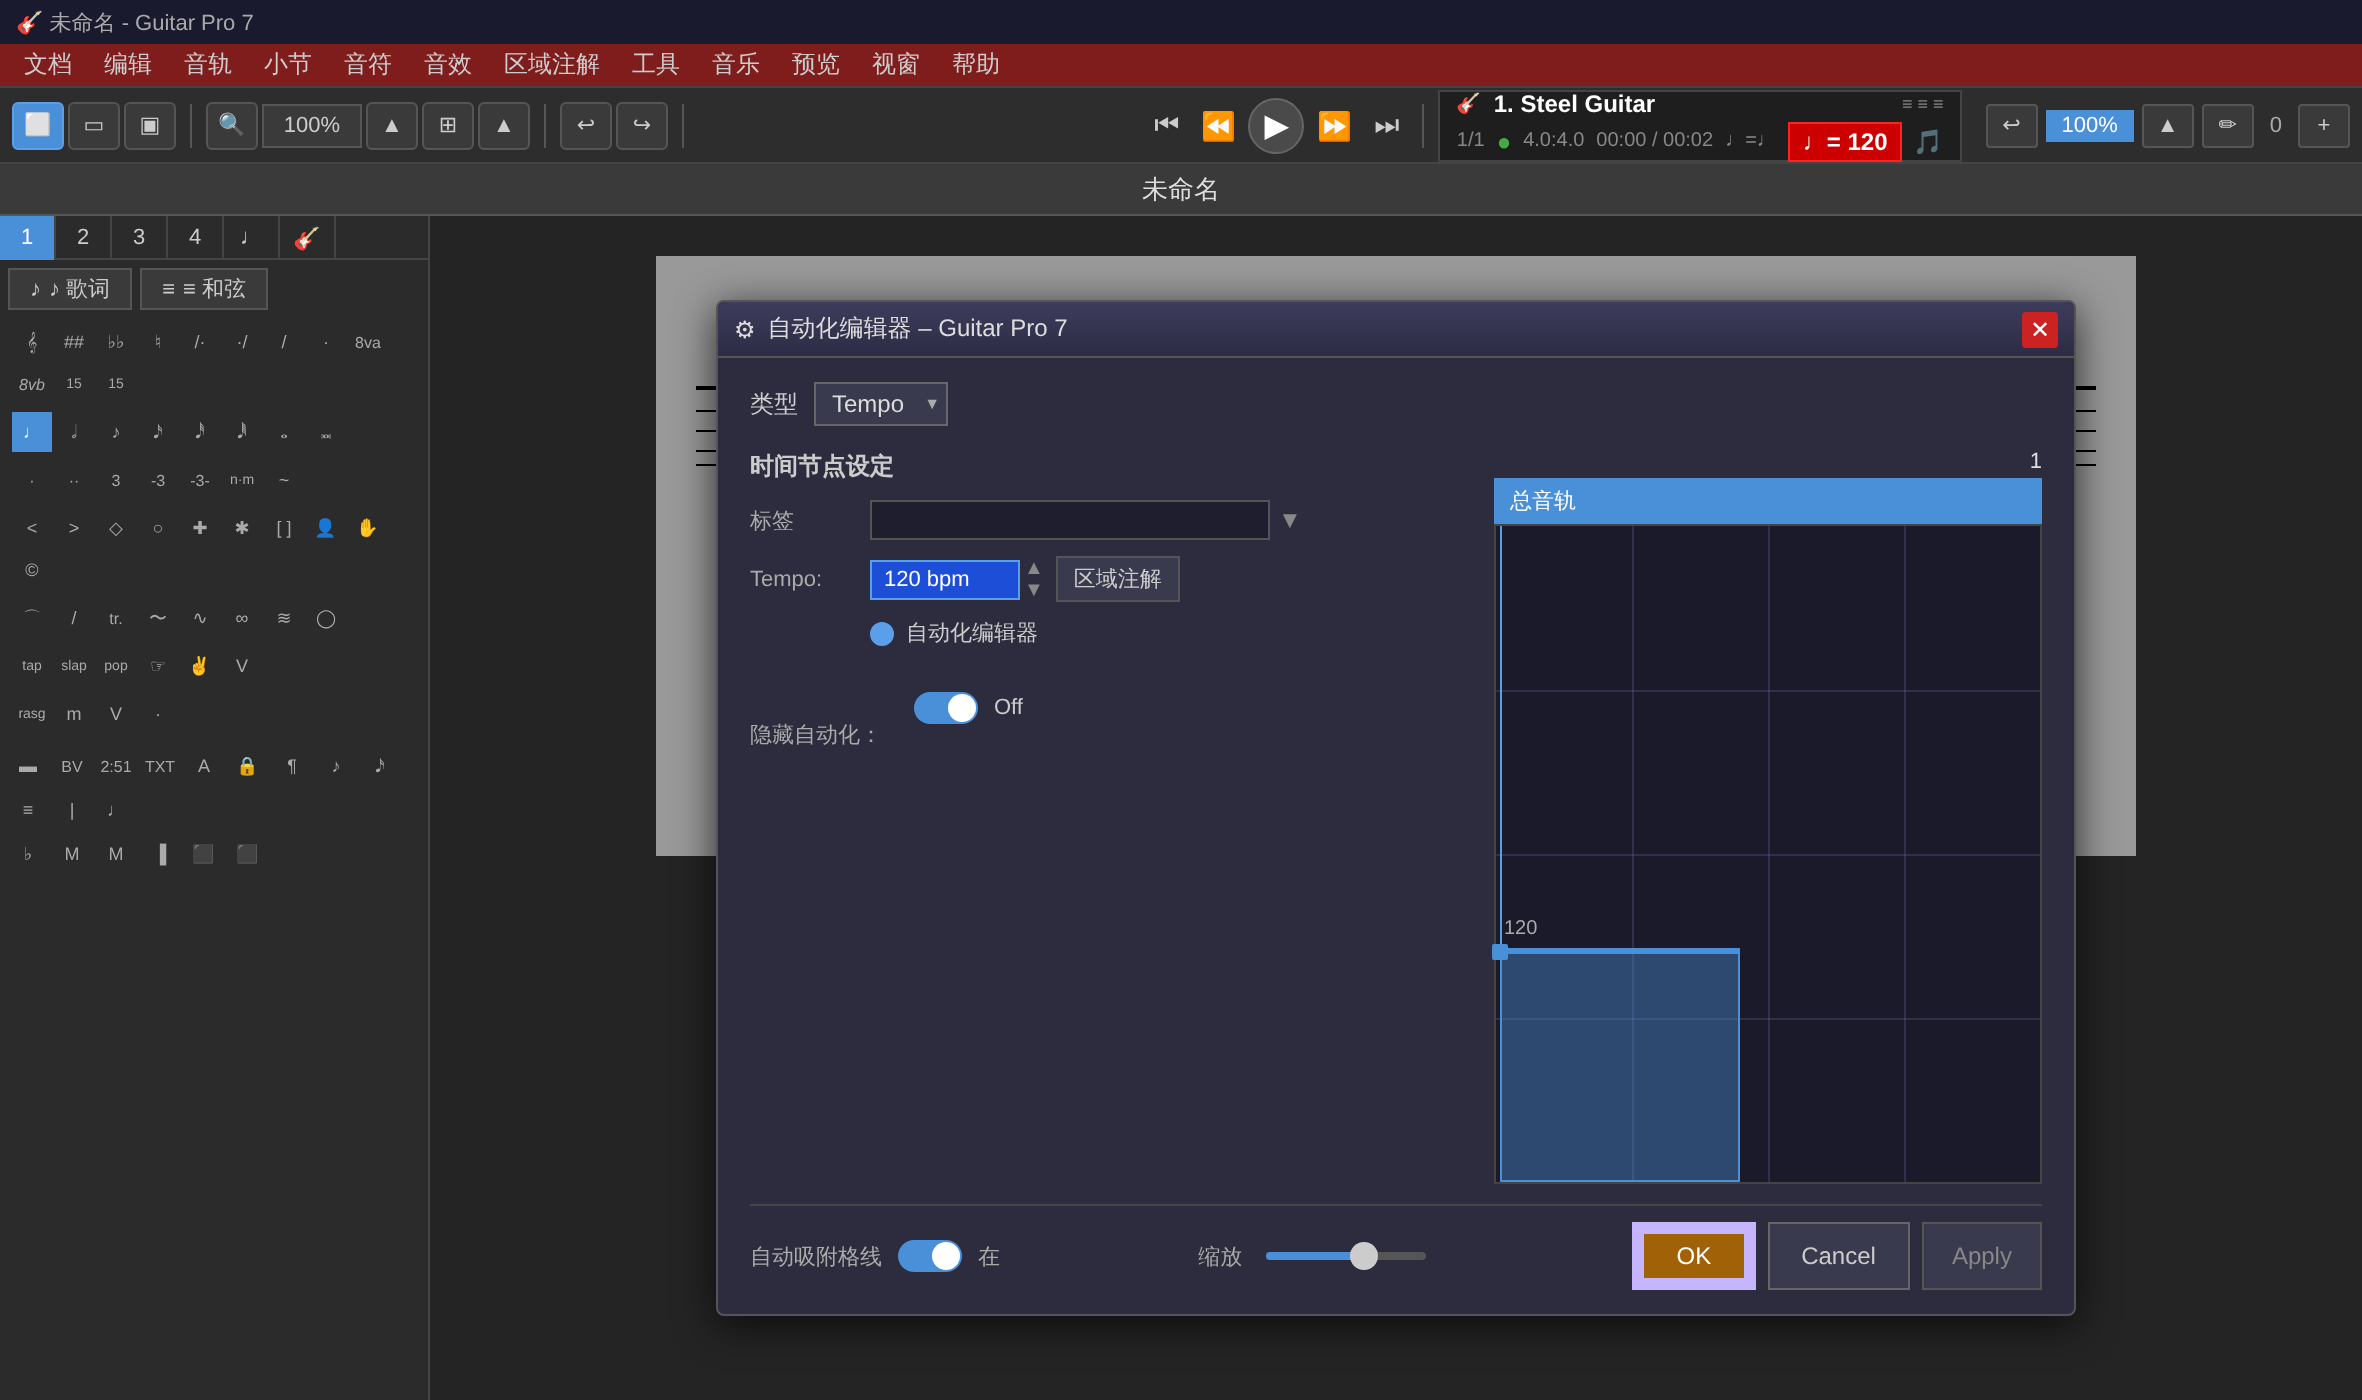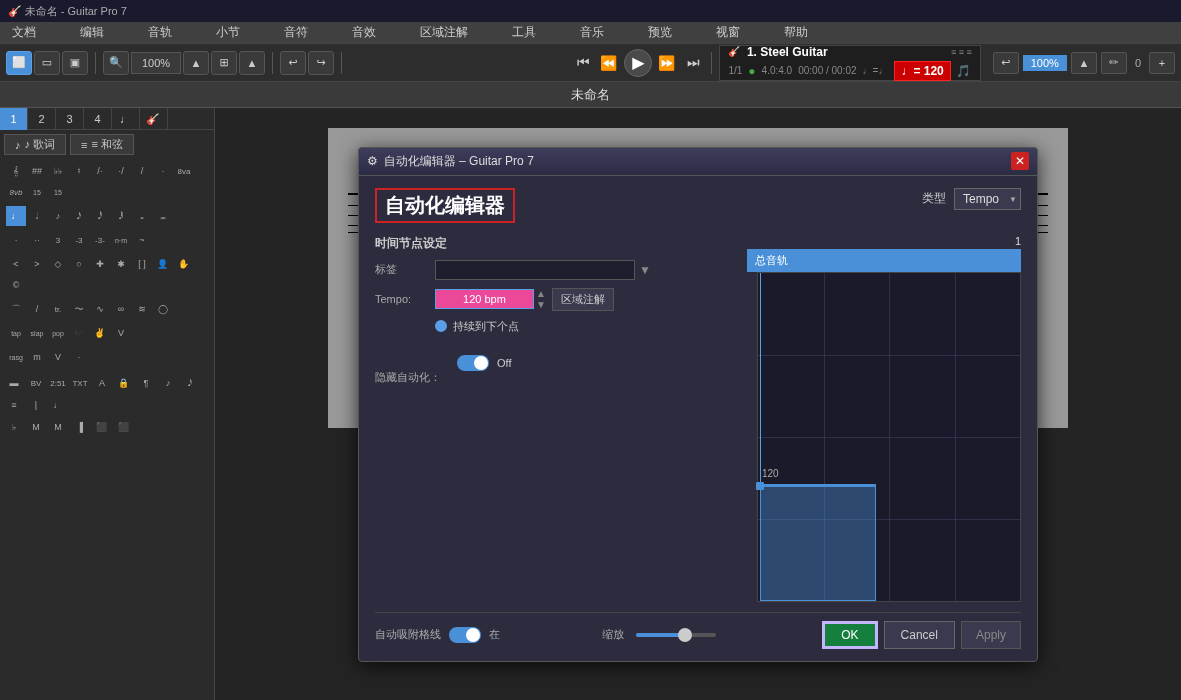--- a/index.html
+++ b/index.html
@@ -2,21 +2,21 @@
 <html><head>
   <meta charset="utf-8">
   <style>
     * { box-sizing: border-box; margin: 0; padding: 0; }
     body { width: 1181px; height: 700px; overflow: hidden; background: #2b2b2b; font-family: 'Microsoft YaHei', 'SimHei', sans-serif; font-size: 12px; color: #ccc; }
 
     
     .title-bar { height: 22px; background: #1a1a2e; display: flex; align-items: center; padding: 0 8px; color: #aaa; font-size: 11px; }
 
     
-    .menu-bar { height: 22px; background: #404040; display: flex; align-items: center; padding: 6px 4px; border-bottom: 1px solid #444; gap: 28px; }
+    .menu-bar { height: 22px; background: #7f1d1d; display: flex; align-items: center; padding: 6px 4px; border-bottom: 1px solid #444; }
     .menu-item { padding: 2px 8px; color: #ccc; cursor: pointer; font-size: 12px; }
 
     
     .toolbar { height: 38px; background: #2d2d2d; display: flex; align-items: center; padding: 0 6px; gap: 4px; border-bottom: 1px solid #444; }
     .toolbar-btn { width: 26px; height: 24px; background: #3a3a3a; border: 1px solid #555; border-radius: 3px; display: flex; align-items: center; justify-content: center; cursor: pointer; color: #ccc; font-size: 11px; }
     .toolbar-btn.active { background: #4a90d9; border-color: #5a9fe8; }
     .toolbar-separator { width: 1px; height: 22px; background: #555; margin: 0 3px; }
     .toolbar-group { display: flex; align-items: center; gap: 2px; }
     .zoom-input { width: 50px; height: 22px; background: #3a3a3a; border: 1px solid #555; color: #ccc; text-align: center; font-size: 11px; }
 
@@ -72,51 +72,51 @@
     .dialog-left { flex: 0 0 360px; }
     .dialog-right { flex: 1; }
 
     
     .section-title { color: #ccc; font-size: 12px; margin-bottom: 8px; font-weight: bold; }
     .form-row { display: flex; align-items: center; margin-bottom: 8px; }
     .form-label { color: #aaa; font-size: 11px; width: 60px; flex-shrink: 0; }
     .form-input { background: #1e1e2e; border: 1px solid #555; color: #ddd; padding: 3px 6px; font-size: 11px; width: 80px; }
     .form-input-wide { width: 200px; }
     .unit-select { background: #3a3a4e; border: 1px solid #555; color: #ddd; padding: 3px 6px; font-size: 11px; width: 140px; }
-    .tempo-input-box { background: #ec4899; border: 1px solid #5aa0e8; color: #fff; padding: 3px 6px; font-size: 11px; width: 99px; text-align: center; }
+    .tempo-input-box { background: #1d4ed8; border: 1px solid #5aa0e8; color: #fff; padding: 3px 6px; font-size: 11px; width: 75px; }
     .pizicato-btn { background: #3a3a4e; border: 1px solid #555; color: #ccc; padding: 3px 8px; font-size: 11px; cursor: pointer; margin-left: 6px; }
     .radio-group { display: flex; flex-direction: column; gap: 4px; margin-left: 60px; }
     .radio-item { display: flex; align-items: center; gap: 6px; color: #ccc; font-size: 11px; }
     .radio-dot { width: 12px; height: 12px; border-radius: 50%; border: 2px solid #5a9fe8; background: #5a9fe8; display: flex; align-items: center; justify-content: center; }
     .radio-dot-empty { width: 12px; height: 12px; border-radius: 50%; border: 2px solid #666; background: transparent; }
     .hidden-row { display: flex; align-items: center; gap: 8px; margin-top: 8px; }
     .toggle-track { width: 32px; height: 16px; background: #4a90d9; border-radius: 8px; position: relative; cursor: pointer; }
     .toggle-knob { width: 14px; height: 14px; background: #fff; border-radius: 50%; position: absolute; right: 1px; top: 1px; }
     .off-label { color: #ccc; font-size: 11px; }
     .automation-track-label { background: #4a90d9; color: #fff; font-size: 11px; padding: 4px 8px; margin-bottom: 0; }
-    .automation-graph { background: #1a1a2a; height: 330px; position: relative; border: 1px solid #444; margin-left: 10px; }
+    .automation-graph { background: #1a1a2a; height: 330px; position: relative; border: 1px solid #444; }
     .graph-line-h { position: absolute; left: 0; right: 0; height: 1px; background: rgba(100,100,150,0.3); }
     .graph-line-v { position: absolute; top: 0; bottom: 0; width: 1px; background: rgba(100,100,150,0.3); }
     .graph-point { position: absolute; width: 8px; height: 8px; background: #4a90d9; border-radius: 1px; transform: translate(-50%, 50%); cursor: pointer; }
     .graph-label { position: absolute; color: #aaa; font-size: 10px; }
     .blue-region { position: absolute; background: rgba(74,144,217,0.4); border: 1px solid #4a90d9; }
 
     
     .dialog-bottom { margin-top: 10px; display: flex; align-items: center; justify-content: space-between; padding-top: 8px; border-top: 1px solid #444; }
     .snap-row { display: flex; align-items: center; gap: 8px; }
     .snap-label { color: #aaa; font-size: 11px; }
     .snap-toggle { width: 32px; height: 16px; background: #4a90d9; border-radius: 8px; position: relative; }
     .snap-knob { width: 14px; height: 14px; background: #fff; border-radius: 50%; position: absolute; right: 1px; top: 1px; }
     .in-label { color: #aaa; font-size: 11px; }
     .zoom-slider { width: 80px; height: 4px; background: #555; border-radius: 2px; position: relative; margin: 0 4px; }
     .zoom-slider-track { height: 100%; background: #4a90d9; border-radius: 2px; width: 60%; }
     .zoom-knob { width: 14px; height: 14px; background: #ccc; border-radius: 50%; position: absolute; right: 30%; top: -5px; }
     .zoom-controls { display: flex; align-items: center; gap: 8px; }
     .dialog-actions { display: flex; gap: 6px; }
-    .btn-ok { background: #15803d; border: 3px solid #c4b5fd; color: #fff; padding: 4px 16px; cursor: pointer; font-size: 12px; }
+    .btn-ok { background: #a16207; border: 6px solid #c4b5fd; color: #fff; padding: 4px 16px; cursor: pointer; font-size: 12px; }
     .btn-cancel { background: #3a3a4e; border: 1px solid #666; color: #ccc; padding: 4px 16px; cursor: pointer; font-size: 12px; }
     .btn-apply { background: #3a3a4e; border: 1px solid #555; color: #888; padding: 4px 14px; cursor: pointer; font-size: 12px; }
 
     
     .right-toolbar { display: flex; align-items: center; gap: 4px; margin-left: 8px; }
     .rt-btn { width: 26px; height: 22px; background: #3a3a3a; border: 1px solid #555; color: #ccc; display: flex; align-items: center; justify-content: center; cursor: pointer; font-size: 11px; border-radius: 2px; }
 
     
     .icons-grid { display: flex; flex-wrap: wrap; gap: 1px; padding: 2px; }
     .icon-cell { width: 20px; height: 20px; display: flex; align-items: center; justify-content: center; font-size: 9px; color: #aaa; cursor: pointer; }
@@ -344,21 +344,20 @@
           <div class="dialog-title-text">
             <span>⚙</span>
             <span>自动化编辑器 – Guitar Pro 7</span>
           </div>
           <button class="dialog-close">✕</button>
         </div>
 
         <div class="dialog-body">
 
           <div class="dialog-header-row">
-            <div class="dialog-main-title">自动化编辑器</div>
             <div class="type-row">
               <span class="type-label">类型</span>
               <div class="select-wrapper">
                 <select class="type-select">
                   <option>Tempo</option>
                 </select>
               </div>
             </div>
           </div>
 
@@ -377,21 +376,21 @@
               <div class="form-row">
                 <span class="form-label">Tempo:</span>
                 <input class="tempo-input-box" value="120 bpm" style="">
                 <span style="margin-left:2px;color:#888;font-size:10px;">▲<br>▼</span>
                 <button class="pizicato-btn">区域注解</button>
               </div>
 
               <div class="radio-group">
                 <div class="radio-item">
                   <div class="radio-dot"></div>
-                  <span>持续到下个点</span>
+                  <span>自动化编辑器</span>
                 </div>
               </div>
 
               <div class="hidden-row">
                 <span class="form-label" style="width:auto;margin-right:8px;margin-top:28px;">隐藏自动化：</span>
                 <div class="toggle-track">
                   <div class="toggle-knob"></div>
                 </div>
                 <span class="off-label">Off</span>
               </div>

